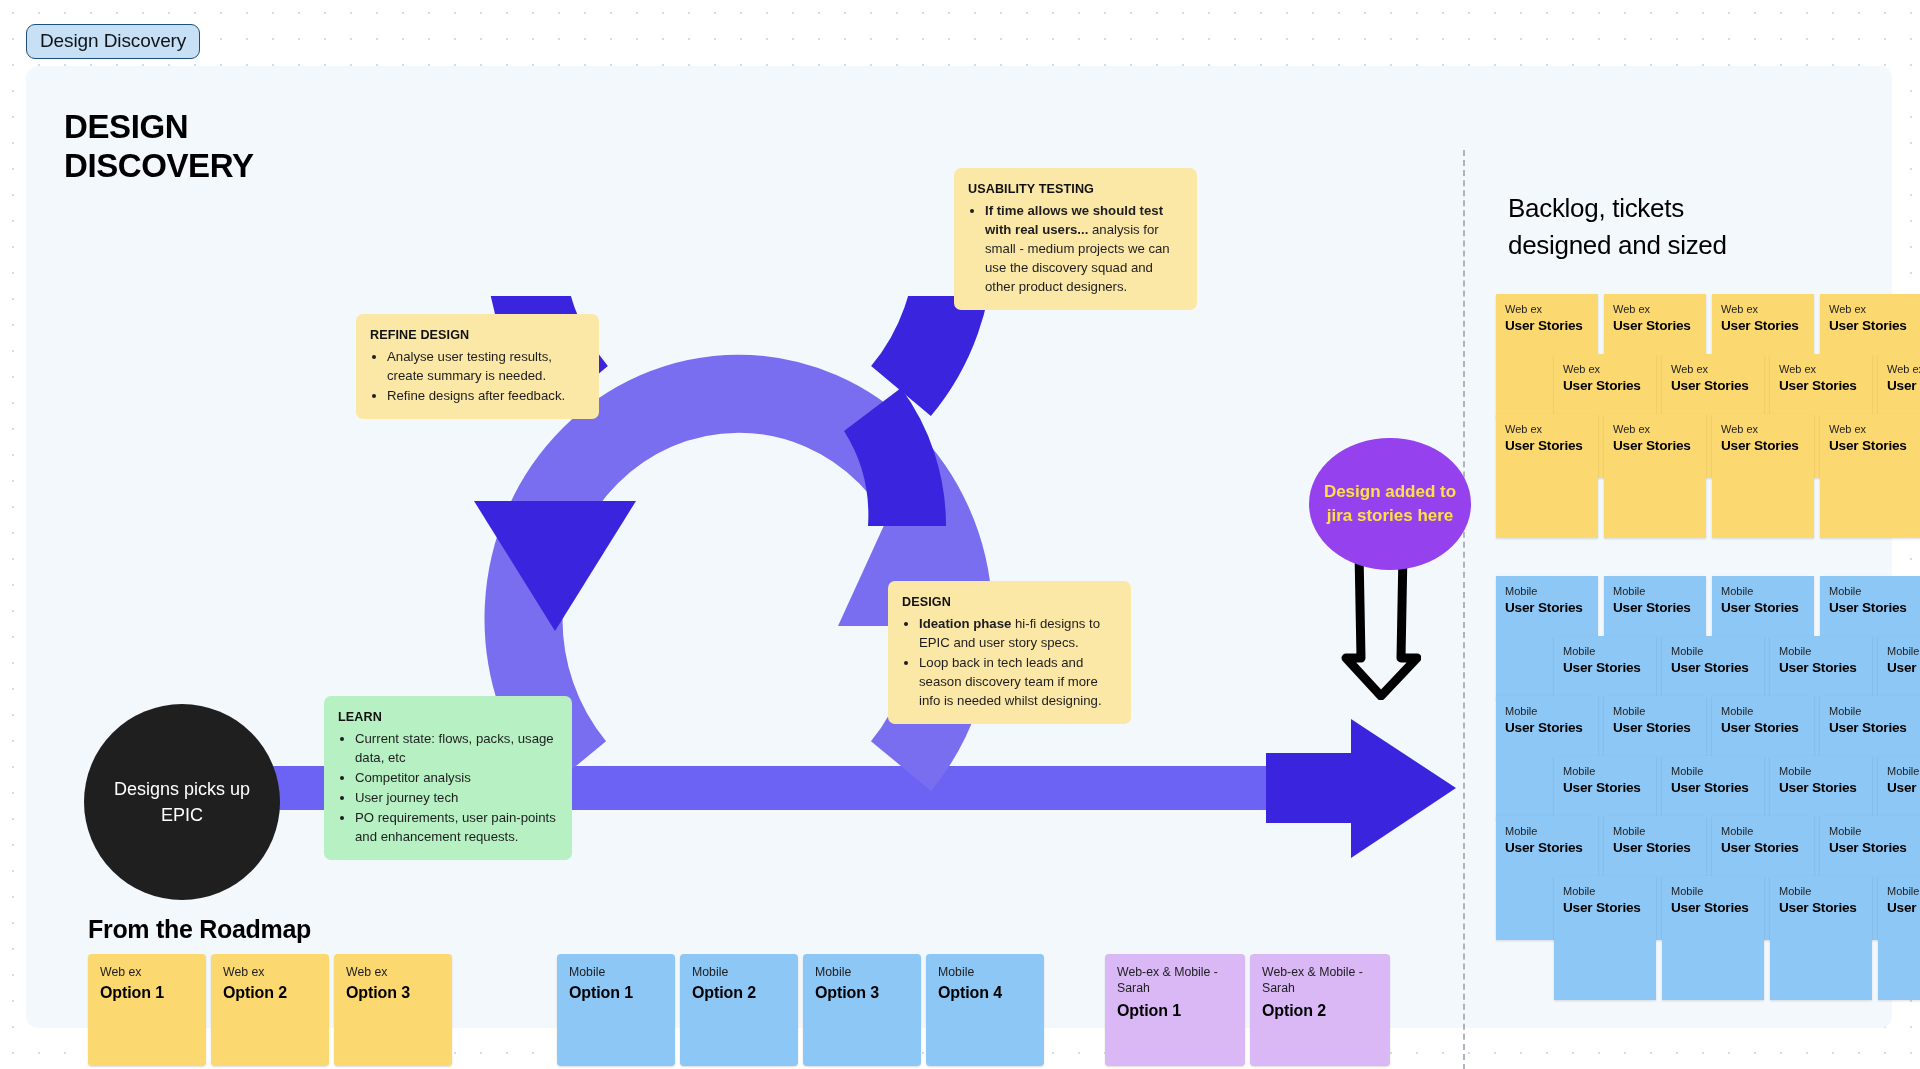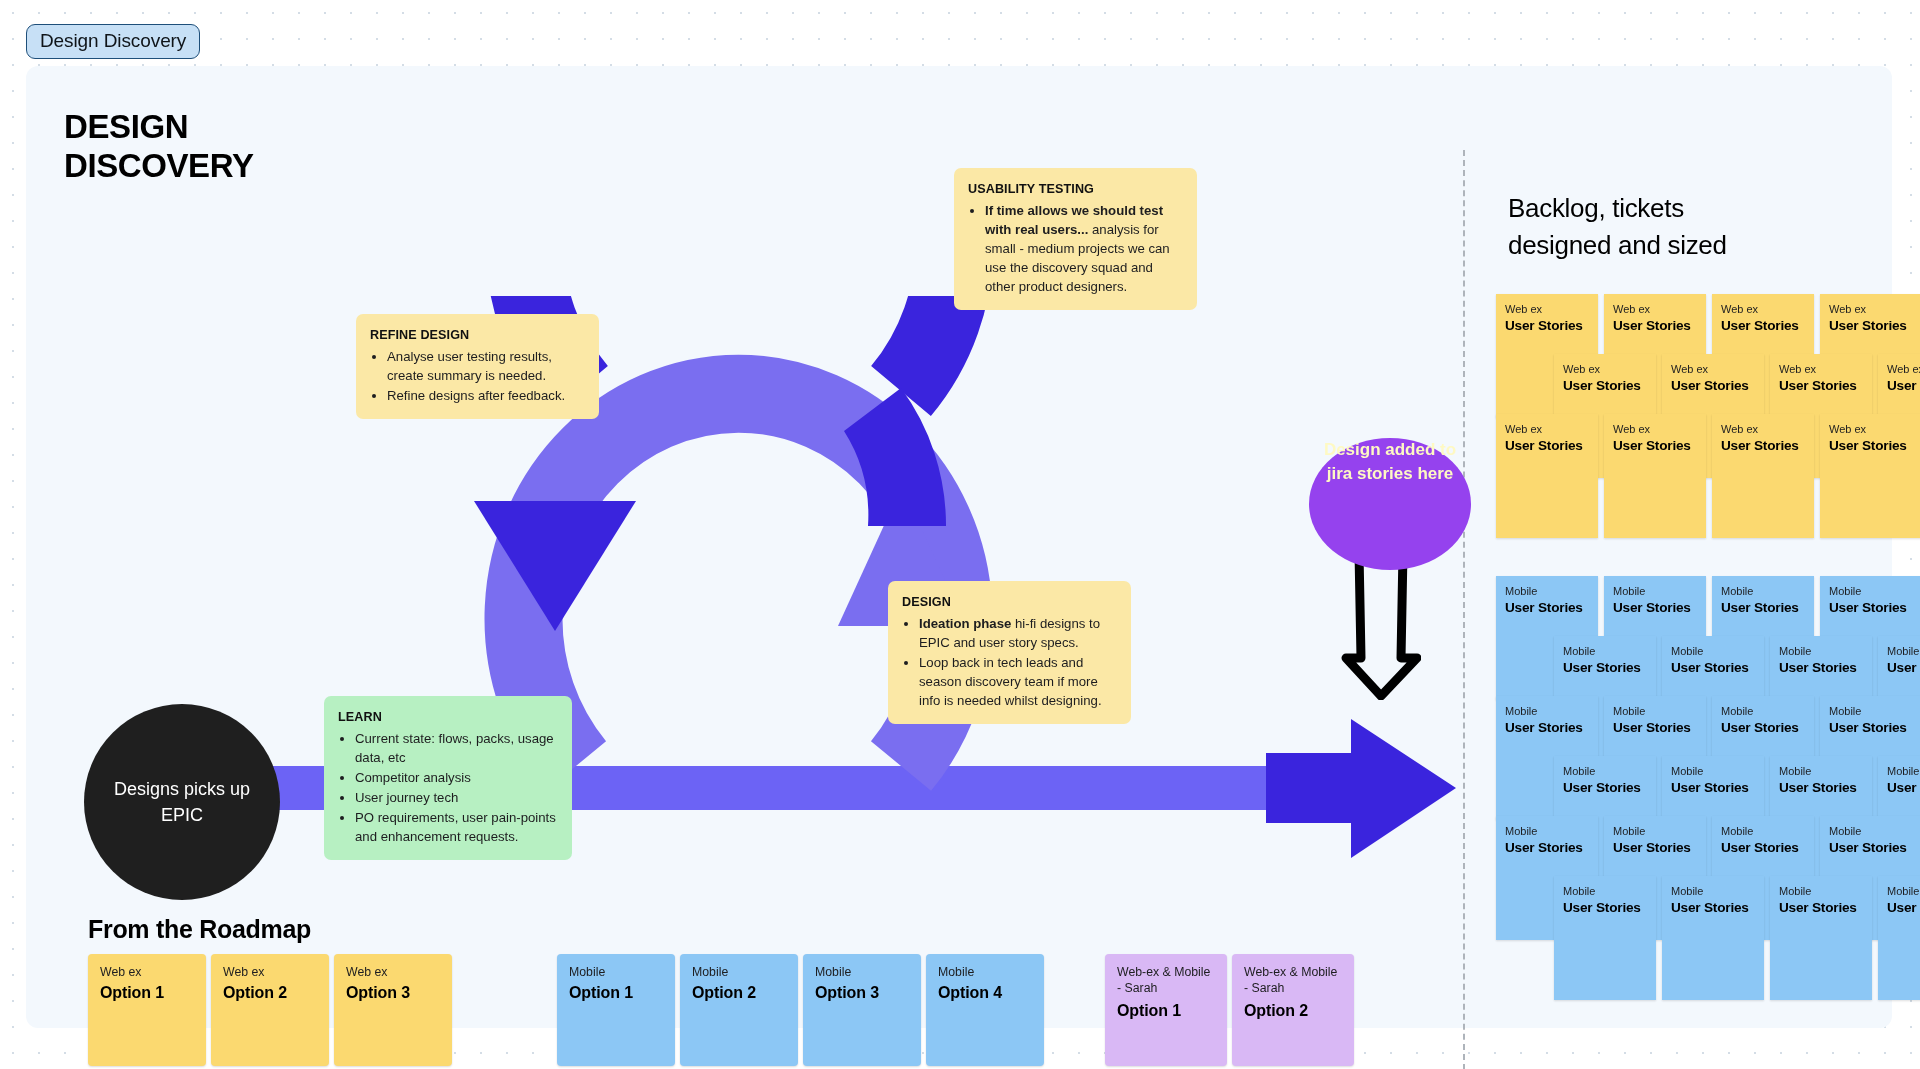--- a/index.html
+++ b/index.html
@@ -132,22 +132,23 @@
 
   
   #jira-bubble {
     position: absolute;
     left: 1283px;
     top: 372px;
     width: 162px;
     height: 132px;
     border-radius: 50%;
     background: #9542ee;
-    color: #fef9c3;
+    color: #fde047;
     display: flex;
+    align-items: center;
     justify-content: center;
     text-align: center;
     font-size: 17px;
     line-height: 1.42;
     font-weight: 700;
     z-index: 13;
   }
   #jira-arrow-svg {
     position: absolute;
     left: 1315px;
@@ -174,21 +175,21 @@
     height: 112px;
     border-radius: 4px;
     padding: 11px 12px 0 12px;
     margin-right: 5px;
     box-shadow: 0 1px 2px rgba(0,0,0,0.14);
   }
   .card .kicker { font-size: 12.3px; color: #1d1d1f; line-height: 1.3; }
   .card .title  { font-size: 16px; font-weight: 700; color: #000; margin-top: 3px; letter-spacing: -0.1px; }
   .card.yellow { background: #fbd970; }
   .card.blue   { background: #8cc7f5; }
-  .card.purple { background: #d9b8f5; width: 122px; }
+  .card.purple { background: #d9b8f5; width: 140px; }
   .card.purple .title { margin-top: 5px; }
 
   .gap-a { width: 100px; }
   .gap-b { width: 56px; }
 
   
   #divider {
     position: absolute;
     left: 1437px;
     top: 84px;

